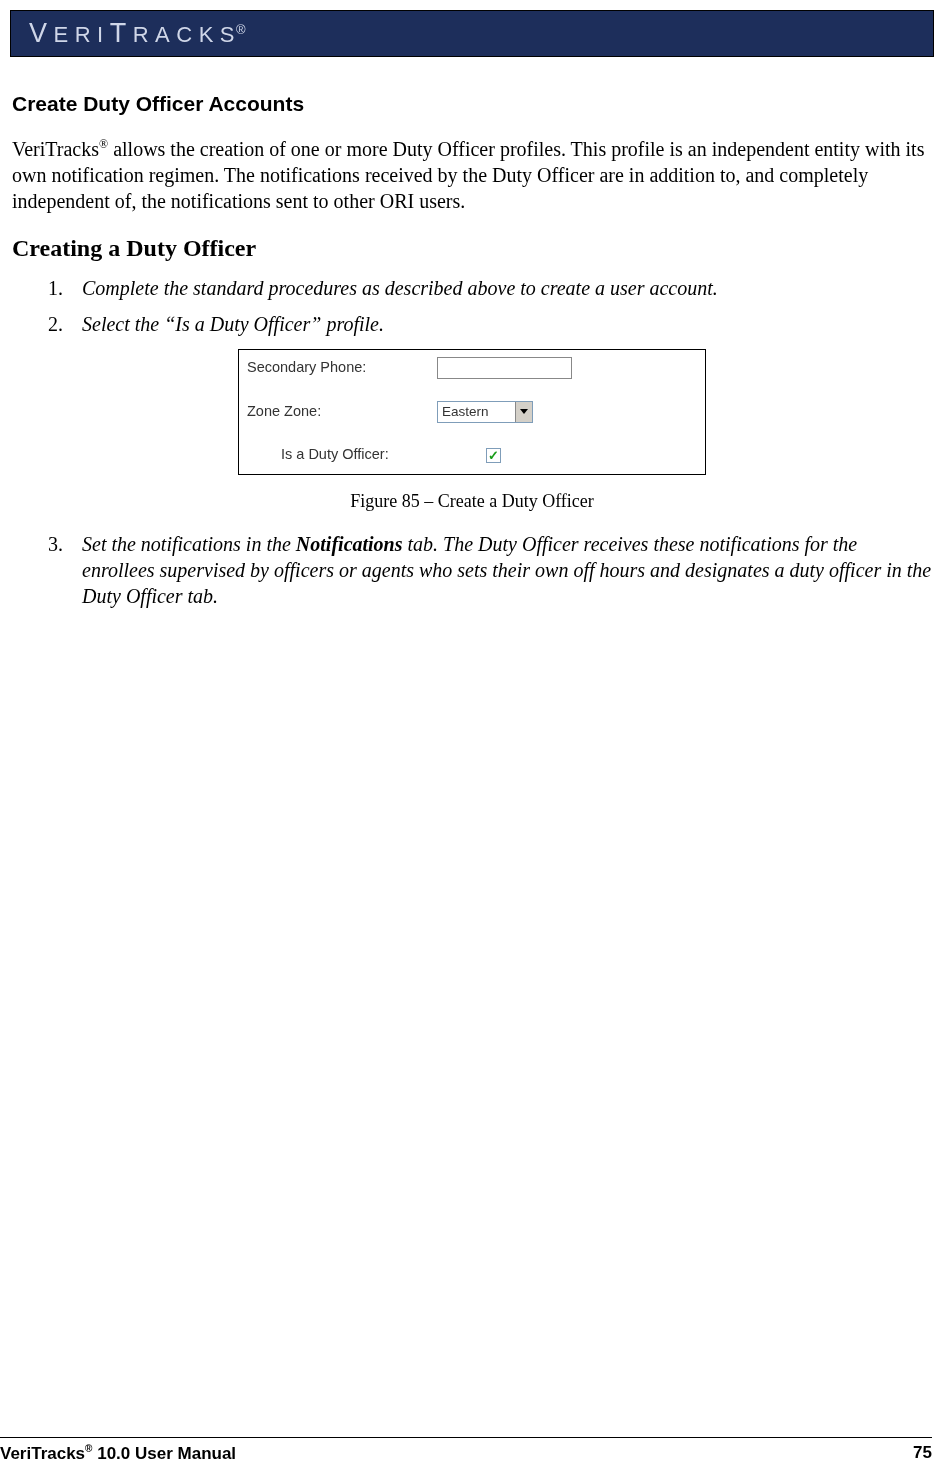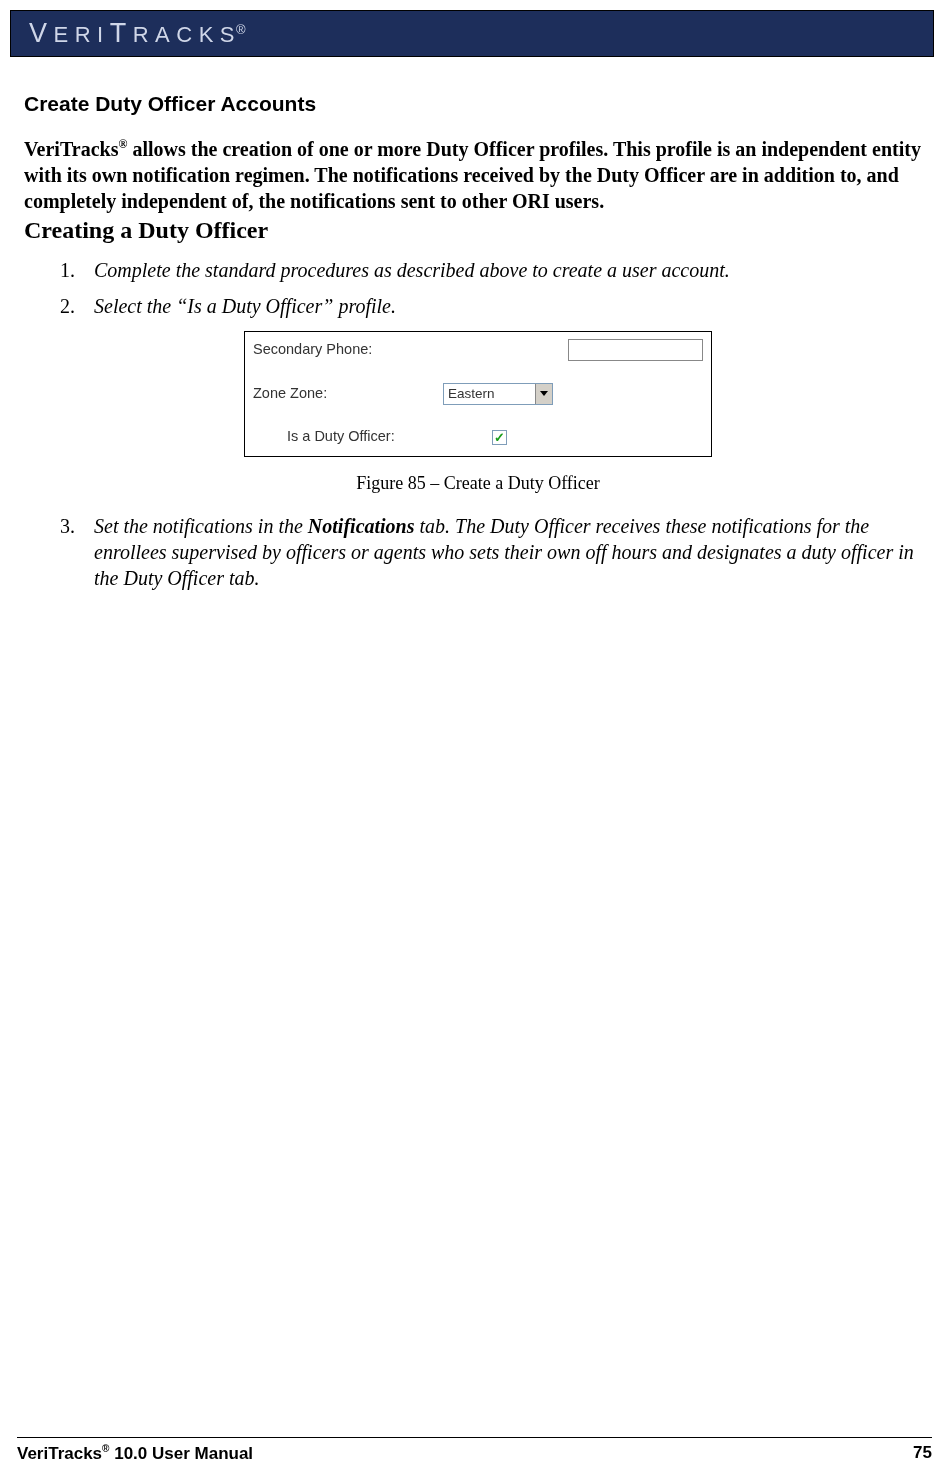--- a/index.html
+++ b/index.html
@@ -31,33 +31,33 @@
       color: #cfd6e8;
       font-size: 22px;
       letter-spacing: 6.5px;
       font-weight: normal;
     }
     .brand .v { font-size: 27px; }
     .brand .reg { font-size: 13px; vertical-align: super; letter-spacing: 0; margin-left: -5px;}
     .content {
       position: absolute;
       top: 90px;
-      left: 24px;
+      left: 12px;
       right: 12px;
     }
     .section-heading {
       font-family: Arial, Helvetica, sans-serif;
       font-weight: bold;
       font-size: 21px;
       margin-bottom: 18px;
     }
     .intro-para {
       font-size: 20px;
+      margin-bottom: 18px;
       line-height: 1.3;
-      font-weight: bold;
     }
     .sup { font-size: 12px; vertical-align: super; }
     .sub-heading {
       font-weight: bold;
       font-size: 24px;
       margin-bottom: 10px;
     }
     ol.steps {
       list-style: none;
       padding-left: 36px;
@@ -82,40 +82,40 @@
       font-family: Verdana, Arial, sans-serif;
       font-size: 14.5px;
       color: #333;
     }
     .form-row {
       display: flex;
       align-items: center;
       padding: 0 8px;
       position: relative;
     }
-    .row-1 { height: 37px; justify-content: space-between; }
+    .row-1 { height: 37px; }
     .row-2 { height: 50px; }
     .row-3 { height: 37px; margin-left: 34px; }
     .form-row .lbl { flex: 0 0 190px; }
     .input-text {
       width: 135px;
       height: 22px;
       border: 1px solid #888;
       background: #fff;
       font-family: Verdana, Arial, sans-serif;
       font-size: 13px;
       padding: 0 4px;
     }
     .select-wrap {
       display: flex;
       align-items: center;
       border: 1px solid #7f9db9;
       background: #fff;
       height: 22px;
-      width: 110px;
+      width: 96px;
     }
     .select-wrap .opt {
       flex: 1;
       padding: 0 4px;
       font-size: 13.5px;
       font-family: Verdana, Arial, sans-serif;
     }
     .select-wrap .dd {
       width: 17px;
       height: 100%;
@@ -141,21 +141,21 @@
       line-height: 1;
     }
     .figure-caption {
       text-align: center;
       font-weight: normal;
       font-size: 18px;
       margin-bottom: 18px;
     }
     .footer {
       position: absolute;
-      left: 17px;
+      left: 0;
       right: 12px;
       bottom: 18px;
     }
     .footer-rule {
       border-top: 1.5px solid #000;
       margin-bottom: 4px;
     }
     .footer-row {
       display: flex;
       justify-content: space-between;

